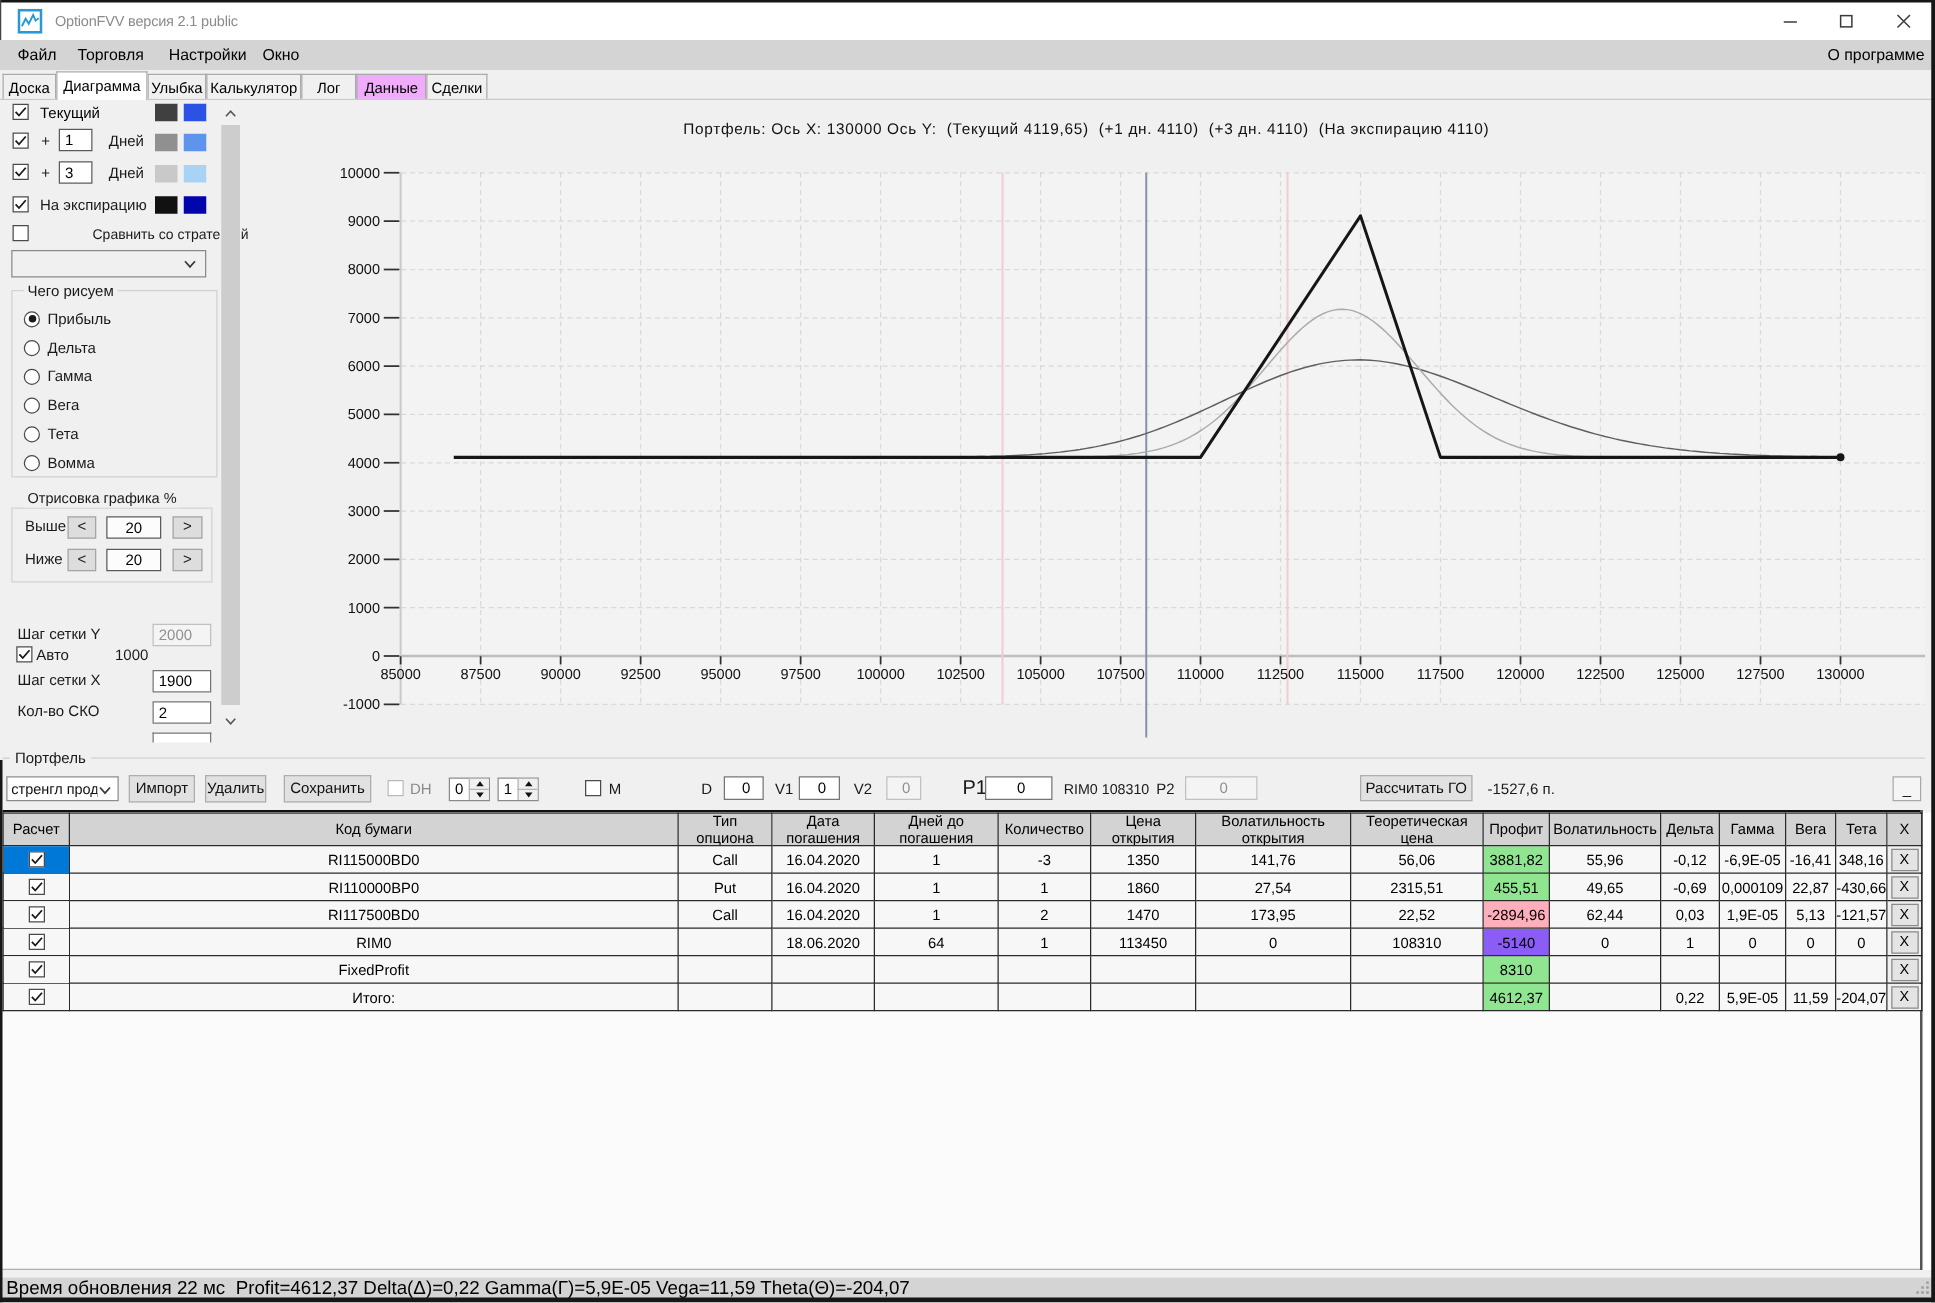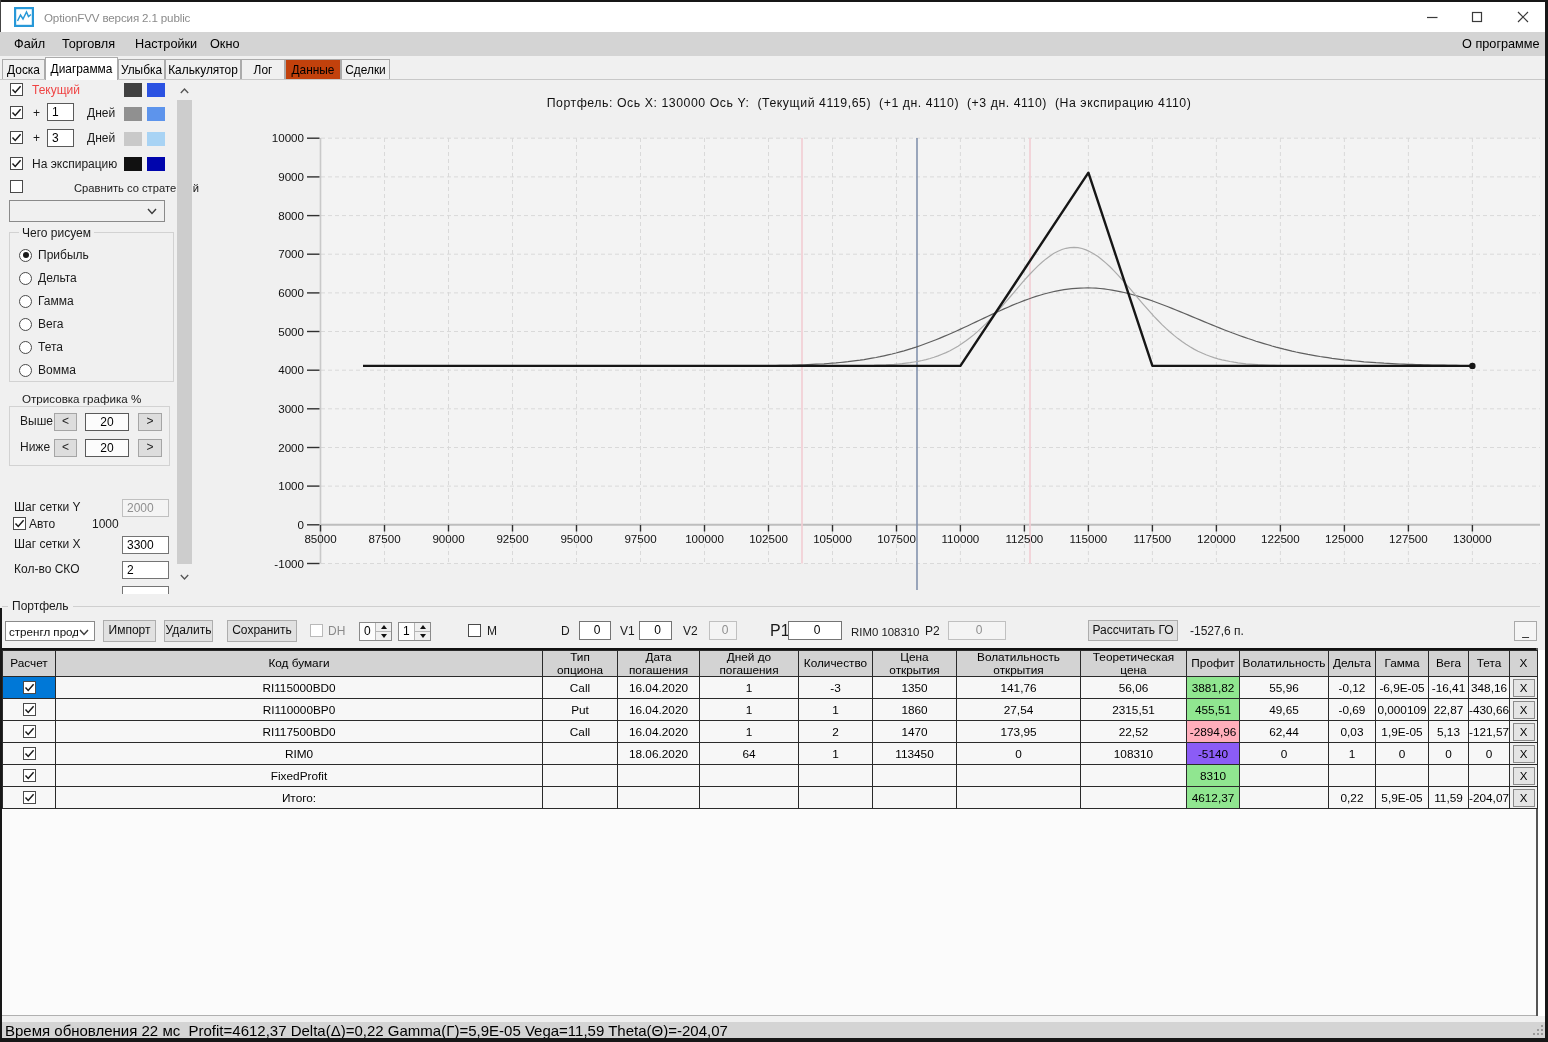--- a/index.html
+++ b/index.html
@@ -55,21 +55,21 @@
 <div class="t" style="left:210px;top:37px;font-size:12.7px;">Окно</div>
 <div class="t" style="left:1462px;top:37px;font-size:12.7px;">О программе</div>
 
 <div style="position:absolute;left:0;top:56px;width:1548px;height:594px;background:#f0f0f0;"></div>
 <div style="position:absolute;left:0;top:79px;width:1548px;height:1px;background:#c8c8c8;"></div>
 <div style="position:absolute;left:2px;top:59px;width:43px;height:20px;background:#f0f0f0;border:1px solid #ababab;border-bottom:none;text-align:center;font-size:11.9px;padding-top:3px;z-index:2;">Доска</div>
 <div style="position:absolute;left:45px;top:57px;width:73px;height:23px;background:#fff;border:1px solid #ababab;border-bottom:none;text-align:center;font-size:11.9px;padding-top:4px;z-index:3;">Диаграмма</div>
 <div style="position:absolute;left:118px;top:59px;width:47px;height:20px;background:#f0f0f0;border:1px solid #ababab;border-bottom:none;text-align:center;font-size:11.9px;padding-top:3px;z-index:2;">Улыбка</div>
 <div style="position:absolute;left:165px;top:59px;width:76px;height:20px;background:#f0f0f0;border:1px solid #ababab;border-bottom:none;text-align:center;font-size:11.9px;padding-top:3px;z-index:2;">Калькулятор</div>
 <div style="position:absolute;left:241px;top:59px;width:44px;height:20px;background:#f0f0f0;border:1px solid #ababab;border-bottom:none;text-align:center;font-size:11.9px;padding-top:3px;z-index:2;">Лог</div>
-<div style="position:absolute;left:285px;top:59px;width:56px;height:20px;background:#c2410c;border:1px solid #ababab;border-bottom:none;text-align:center;font-size:11.9px;padding-top:3px;z-index:2;">Данные</div>
+<div style="position:absolute;left:285px;top:59px;width:56px;height:20px;background:#f0abfc;border:1px solid #ababab;border-bottom:none;text-align:center;font-size:11.9px;padding-top:3px;z-index:2;">Данные</div>
 <div style="position:absolute;left:341px;top:59px;width:49px;height:20px;background:#f0f0f0;border:1px solid #ababab;border-bottom:none;text-align:center;font-size:11.9px;padding-top:3px;z-index:2;">Сделки</div>
 
 <div class="cb " style="left:10px;top:83px;border-color:#4a4a4a">
     <svg width="13" height="13" viewBox="0 0 13 13">
       <path d="M2.5,6.5 L5.2,9.4 L10.6,3.2" fill="none" stroke="#1a1a1a" stroke-width="1.45"></path>
     </svg>
   </div>
 <div class="cb " style="left:10px;top:106px;border-color:#4a4a4a">
     <svg width="13" height="13" viewBox="0 0 13 13">
       <path d="M2.5,6.5 L5.2,9.4 L10.6,3.2" fill="none" stroke="#1a1a1a" stroke-width="1.45"></path>
@@ -79,21 +79,21 @@
     <svg width="13" height="13" viewBox="0 0 13 13">
       <path d="M2.5,6.5 L5.2,9.4 L10.6,3.2" fill="none" stroke="#1a1a1a" stroke-width="1.45"></path>
     </svg>
   </div>
 <div class="cb " style="left:10px;top:157px;border-color:#4a4a4a">
     <svg width="13" height="13" viewBox="0 0 13 13">
       <path d="M2.5,6.5 L5.2,9.4 L10.6,3.2" fill="none" stroke="#1a1a1a" stroke-width="1.45"></path>
     </svg>
   </div>
 <div class="cb " style="left:10px;top:180px;border-color:#4a4a4a"></div>
-<div class="t" style="left:32px;top:83px;font-size:12px;color:#ef4444;">Текущий</div>
+<div class="t" style="left:32px;top:83px;font-size:12px;color:#000000;">Текущий</div>
 <div class="t" style="left:33px;top:106px;font-size:12px;color:#1a1a1a;">+</div>
 <div class="t" style="left:33px;top:131px;font-size:12px;color:#1a1a1a;">+</div>
 <div class="t" style="left:32px;top:157px;font-size:12px;color:#1a1a1a;">На экспирацию</div>
 <div class="t" style="left:28px;top:181px;font-size:11.2px;color:#1a1a1a;margin-left:46px;">Сравнить со стратегией</div>
 <div class="numbox" style="left:47px;top:103px;">1</div>
 <div class="numbox" style="left:47px;top:129px;">3</div>
 <div class="t" style="left:87px;top:106px;font-size:12px;color:#1a1a1a;">Дней</div>
 <div class="t" style="left:87px;top:131px;font-size:12px;color:#1a1a1a;">Дней</div>
 <div class="sw" style="left:124px;top:83px;background:#404040"></div>
 <div class="sw" style="left:147px;top:83px;background:#2b52e2"></div>
@@ -137,21 +137,21 @@
 <div class="t" style="left:14px;top:500px;font-size:12px;color:#1a1a1a;">Шаг сетки Y</div>
 <div class="dbox" style="left:122px;top:499px;width:47px;height:18px;">2000</div>
 <div class="cb " style="left:13px;top:517px;border-color:#4a4a4a">
     <svg width="13" height="13" viewBox="0 0 13 13">
       <path d="M2.5,6.5 L5.2,9.4 L10.6,3.2" fill="none" stroke="#1a1a1a" stroke-width="1.45"></path>
     </svg>
   </div>
 <div class="t" style="left:29px;top:517px;font-size:12px;color:#1a1a1a;">Авто</div>
 <div class="t" style="left:92px;top:517px;font-size:12px;color:#1a1a1a;">1000</div>
 <div class="t" style="left:14px;top:537px;font-size:12px;color:#1a1a1a;">Шаг сетки X</div>
-<div class="ebox" style="left:122px;top:536px;width:47px;height:18px;">3300</div>
+<div class="ebox" style="left:122px;top:536px;width:47px;height:18px;">1900</div>
 <div class="t" style="left:14px;top:562px;font-size:12px;color:#1a1a1a;">Кол-во СКО</div>
 <div class="ebox" style="left:122px;top:561px;width:47px;height:18px;">2</div>
 <div class="ebox" style="left:122px;top:586px;width:47px;height:8px;border-bottom:none;"></div>
 <div style="position:absolute;left:176px;top:83px;width:17px;height:502px;background:#f0f0f0;"></div>
 <div style="position:absolute;left:177px;top:100px;width:15px;height:464px;background:#cdcdcd;"></div>
 <svg style="position:absolute;left:180px;top:88px" width="9" height="6" viewBox="0 0 9 6">
     <path d="M0.8,5 L4.5,1 L8.2,5" fill="none" stroke="#555" stroke-width="1.3"></path>
   </svg>
 <svg style="position:absolute;left:180px;top:574px" width="9" height="6" viewBox="0 0 9 6">
     <path d="M0.8,1 L4.5,5 L8.2,1" fill="none" stroke="#555" stroke-width="1.3"></path>

